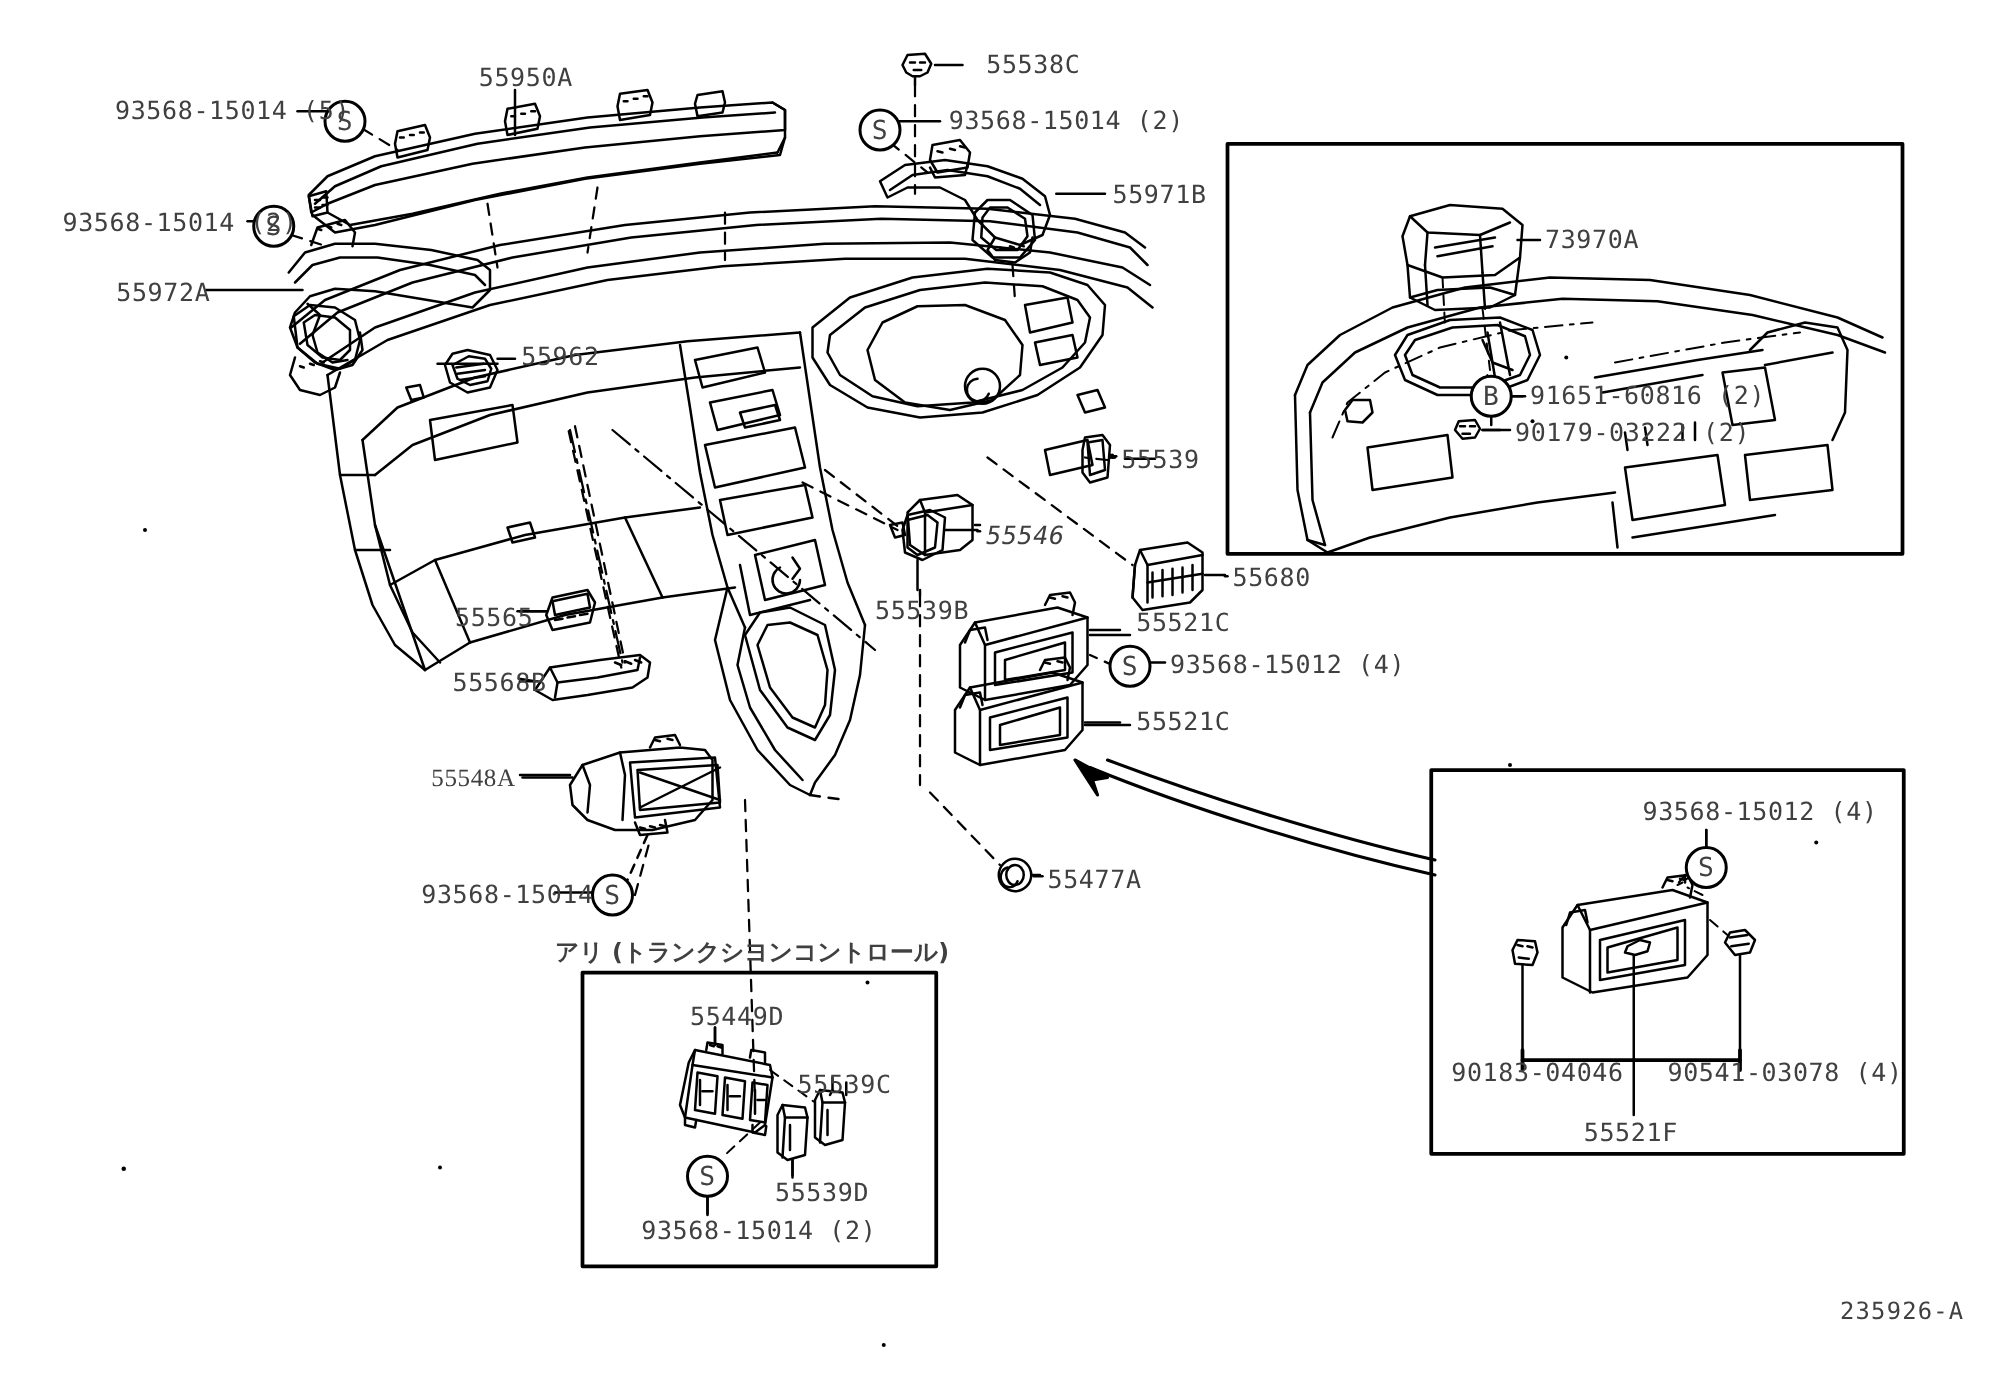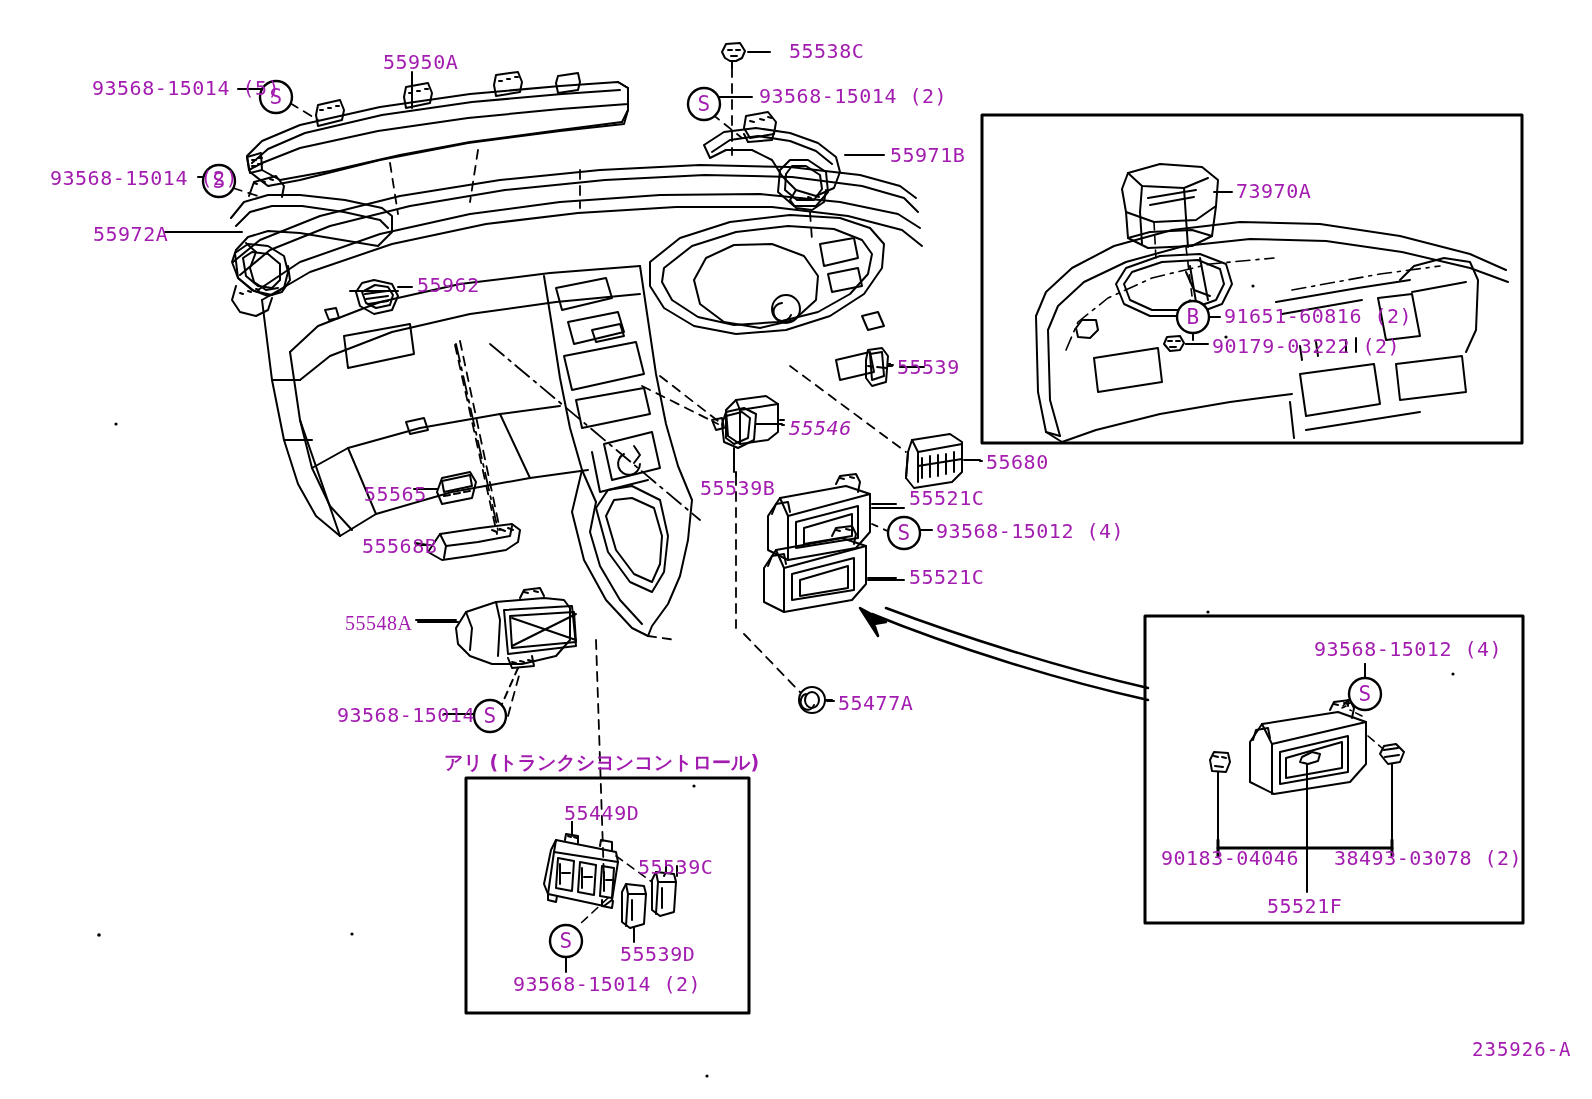--- a/index.html
+++ b/index.html
@@ -10,21 +10,21 @@
     color:#000;
   }
   #sheet{position:absolute;left:0;top:0;width:1592px;height:1099px;}
   #sheet svg{position:absolute;left:0;top:0;}
   .lbl{
     position:absolute;
     font-family:"DejaVu Sans Mono","Liberation Mono",monospace;
     font-size:20px;
     letter-spacing:0.5px;
     white-space:nowrap;
-    color:#a21caf;
+    color:#404040;
     line-height:1;
   }
   .lbl.jp{
     font-family:"DejaVu Sans","Liberation Sans",sans-serif;
     font-size:19px;letter-spacing:0px;font-weight:700;
   }
   .lbl.code{font-size:19px;letter-spacing:1px;}
   .lbl.big{font-size:21px;}
   .anchor-c{transform:translateX(-50%);}
 </style>
@@ -509,28 +509,28 @@
   <div class="lbl" style="left:362px; top:536px;">55568B</div>
   <div class="lbl" style="left:345px; top:613px;font-family:Liberation Serif, serif;">55548A</div>
   <div class="lbl" style="left:337px; top:705px;">93568-15014</div>
   <div class="lbl" style="left:838px; top:693px;">55477A</div>
 
   <div class="lbl" style="left:1236px; top:181px;">73970A</div>
   <div class="lbl" style="left:1224px; top:306px;">91651-60816 (2)</div>
   <div class="lbl" style="left:1212px; top:336px;">90179-03222 (2)</div>
 
   <div class="lbl jp" style="left:444px; top:753px;">アリ (トランクシヨンコントロール)</div>
-  <div class="lbl" style="left:564px; top:803px;text-align:right;">55449D</div>
+  <div class="lbl" style="left:552px; top:803px;text-align:right;">55449D</div>
   <div class="lbl" style="left:638px; top:857px;">55539C</div>
   <div class="lbl" style="left:620px; top:944px;">55539D</div>
   <div class="lbl" style="left:513px; top:974px;">93568-15014 (2)</div>
 
   <div class="lbl" style="left:1314px; top:639px;">93568-15012 (4)</div>
   <div class="lbl" style="left:1161px; top:848px;">90183-04046</div>
-  <div class="lbl" style="left:1334px; top:848px;">38493-03078 (2)</div>
+  <div class="lbl" style="left:1334px; top:848px;">90541-03078 (4)</div>
   <div class="lbl" style="left:1267px; top:896px;">55521F</div>
 
   <div class="lbl big anchor-c" style="left:276px; top:87px;">S</div>
   <div class="lbl big anchor-c" style="left:704px; top:94px;">S</div>
   <div class="lbl big anchor-c" style="left:219px; top:171px;">S</div>
   <div class="lbl big anchor-c" style="left:904px; top:523px;">S</div>
   <div class="lbl big anchor-c" style="left:490px; top:706px;">S</div>
   <div class="lbl big anchor-c" style="left:1193px; top:307px;">B</div>
   <div class="lbl big anchor-c" style="left:566px; top:931px;">S</div>
   <div class="lbl big anchor-c" style="left:1365px; top:684px;">S</div>

